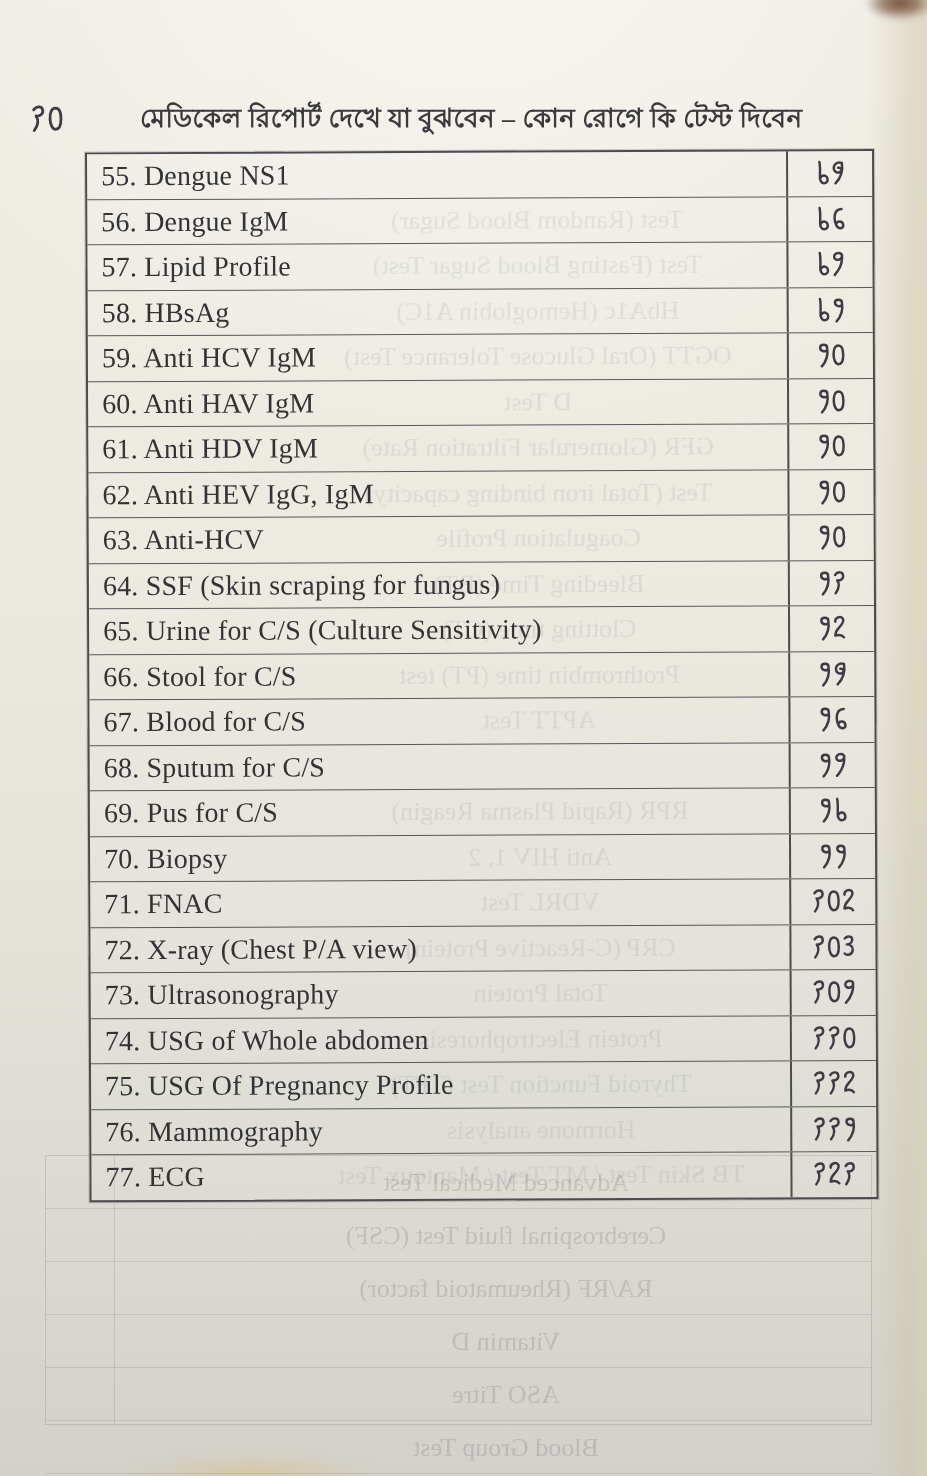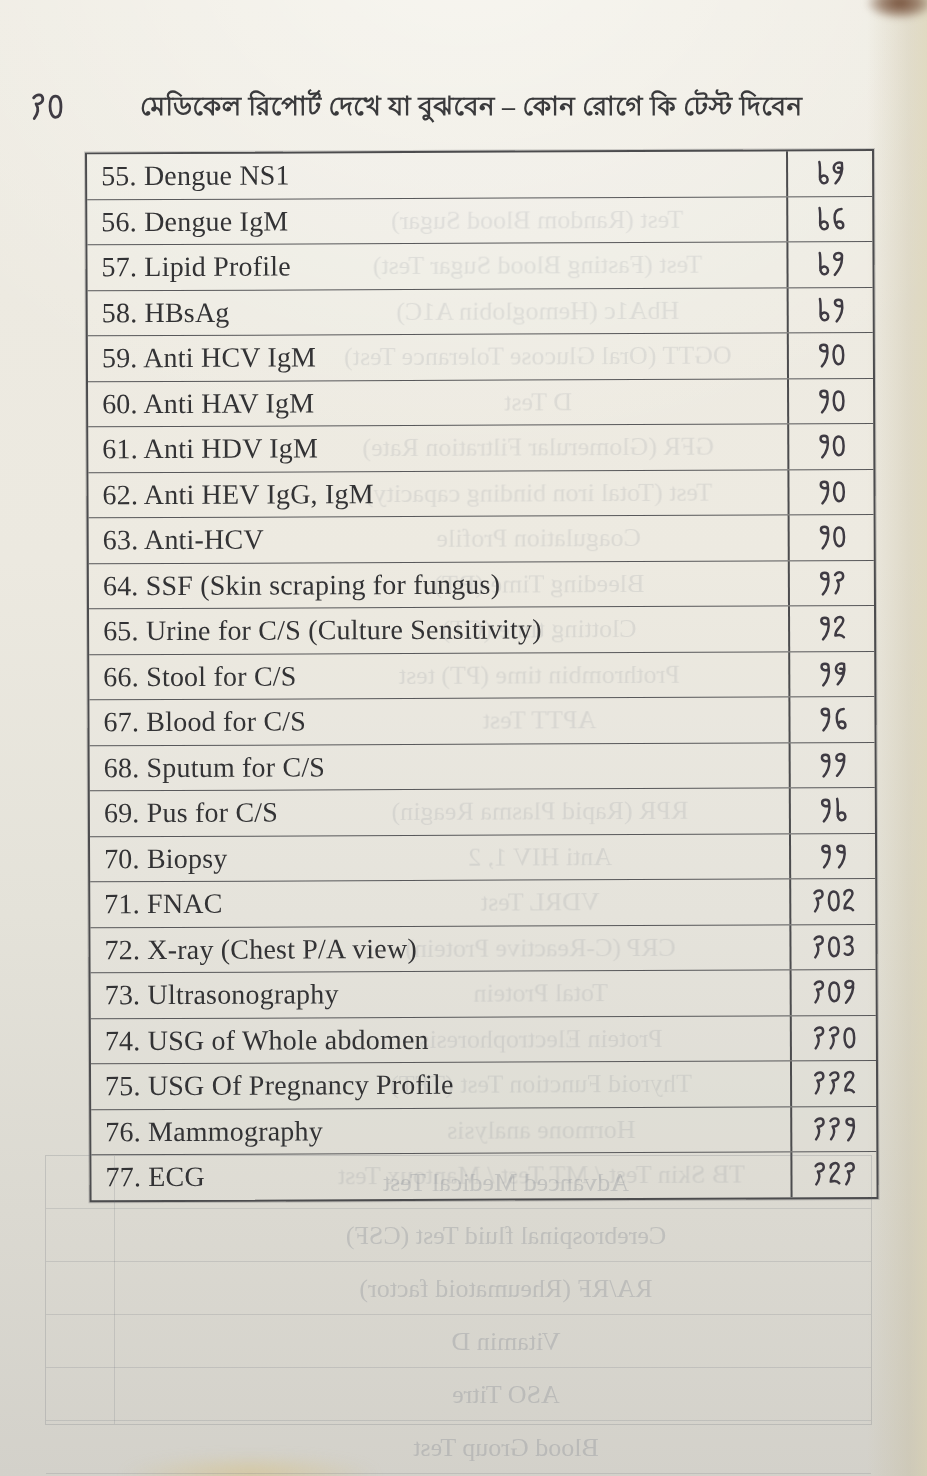--- a/index.html
+++ b/index.html
@@ -25,21 +25,21 @@
     background:radial-gradient(closest-side, #7d5a44 10%, rgba(125,90,68,0.65) 55%, rgba(125,90,68,0) 100%);
     filter:blur(3px);border-radius:50%;
   }
   .warm-corner{
     position:absolute;left:120px;bottom:-18px;width:260px;height:40px;
     background:radial-gradient(closest-side, rgba(214,190,120,0.5), rgba(214,190,120,0) 100%);
     filter:blur(6px);
   }
 
   .header{
-    position:absolute;left:0;top:84px;width:927px;height:52px;
+    position:absolute;left:0;top:96px;width:927px;height:52px;
   }
   .pageno{
     position:absolute;left:30px;top:6px;height:36px;
   }
   .title{
     position:absolute;left:140px;top:2px;width:640px;
     font-family:"Liberation Serif", serif;
     font-size:26px;font-weight:700;color:#3a3a3c;
     letter-spacing:0.5px;white-space:nowrap;
   }

